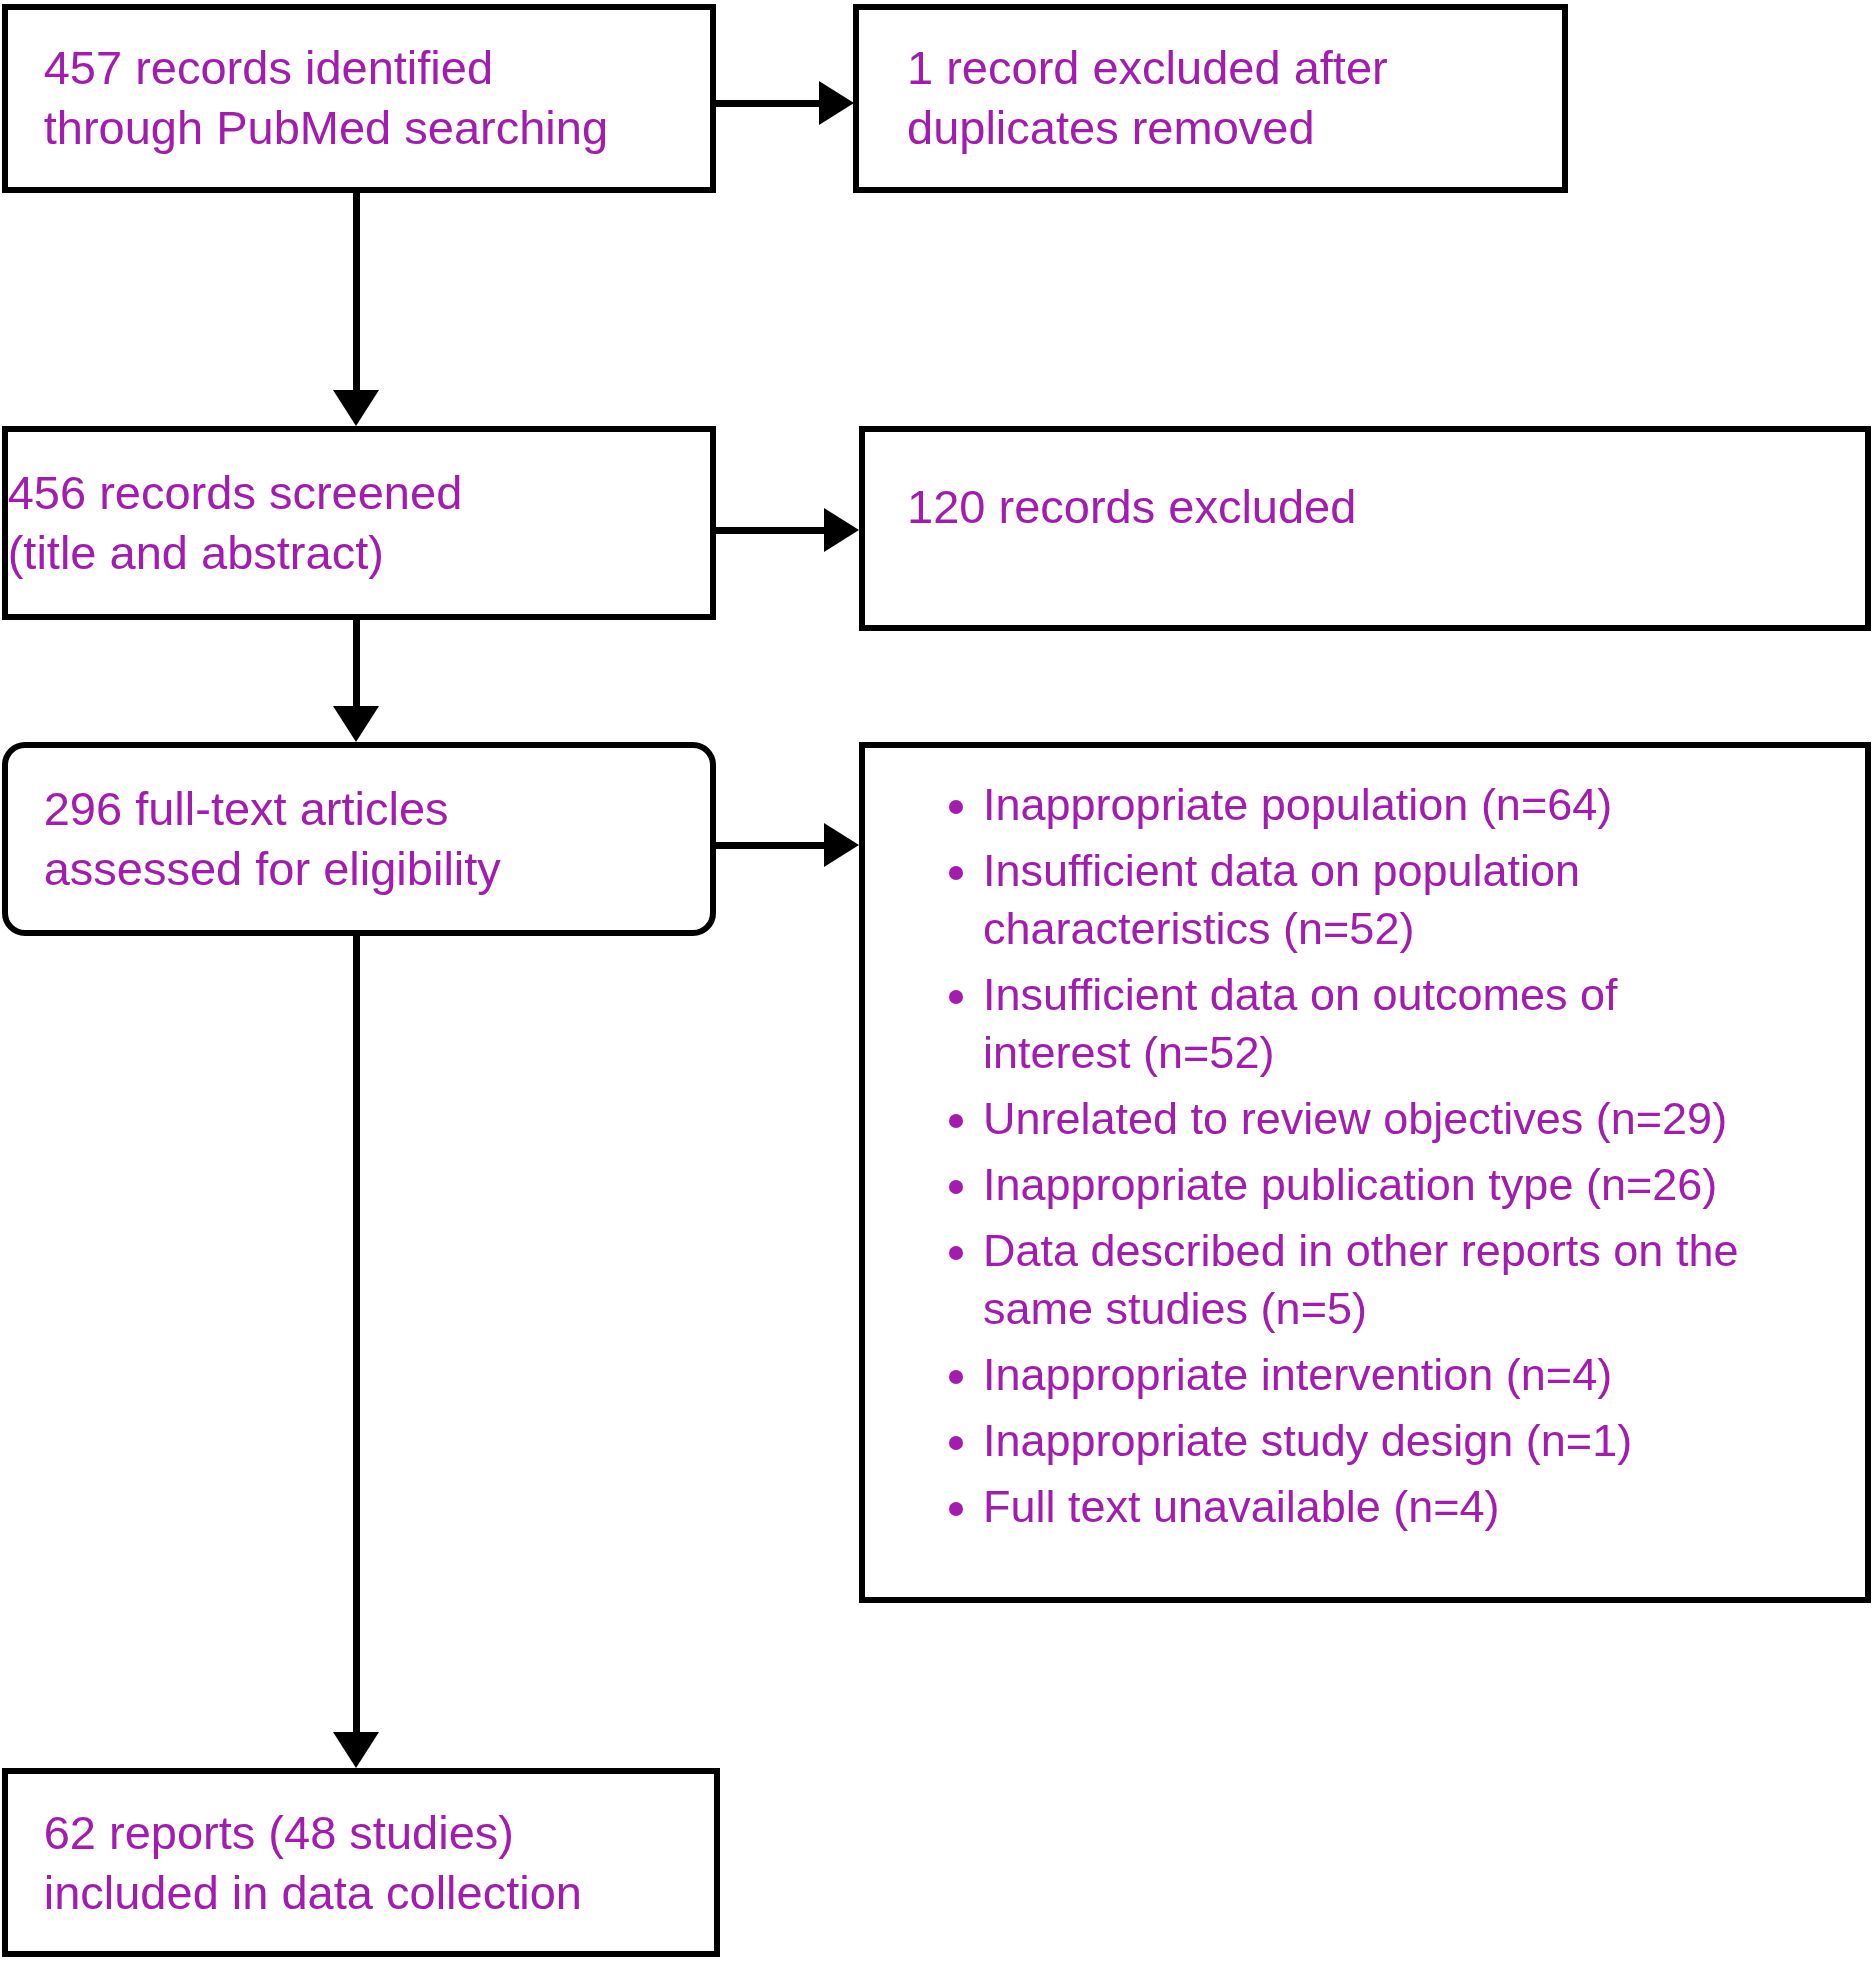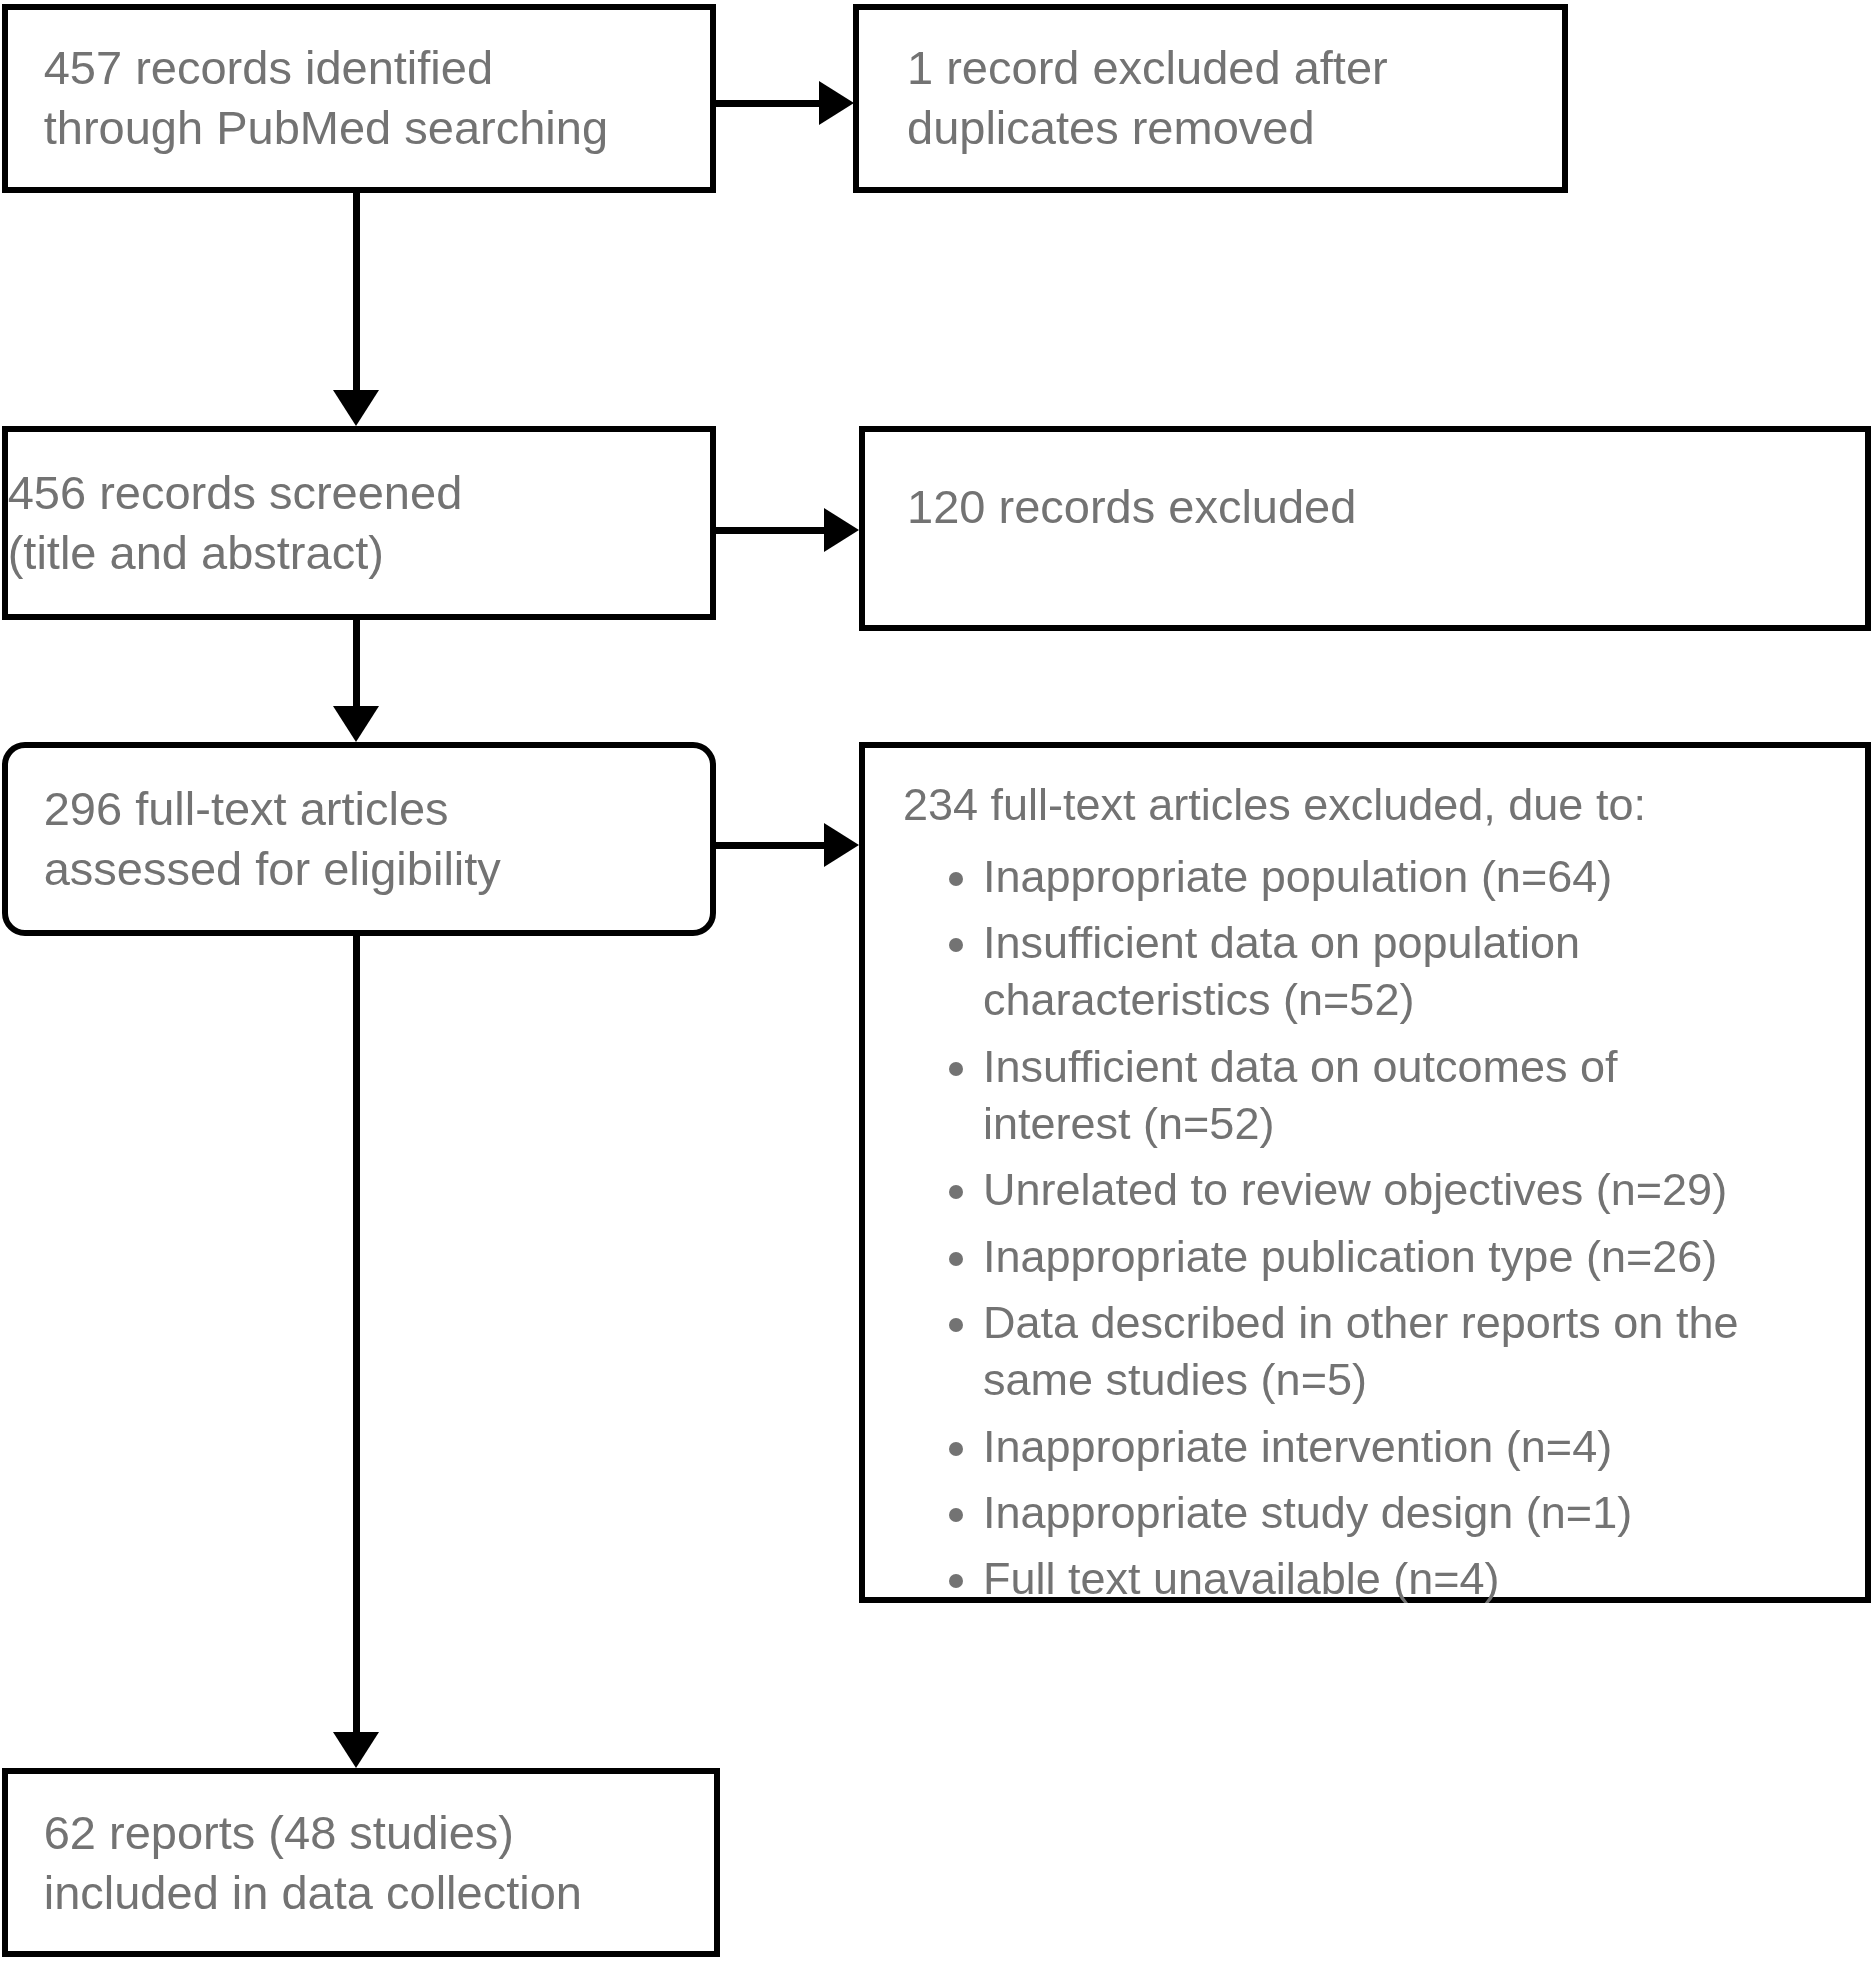--- a/index.html
+++ b/index.html
@@ -5,21 +5,21 @@
   html, body {
     margin: 0;
     padding: 0;
     background: #ffffff;
   }
   .canvas {
     position: relative;
     width: 1842px;
     height: 1961px;
     background: #ffffff;
-    color: #737373;
+    color: #a21caf;
     font-family: "Liberation Sans", sans-serif;
   }
   .box {
     position: absolute;
     box-sizing: border-box;
     border: 6px solid #000000;
     background: #ffffff;
     display: flex;
     flex-direction: column;
     justify-content: center;
@@ -90,21 +90,20 @@
   </div>
   <div class="box box-d">
     <span>120 records excluded</span>
   </div>
 
   <div class="box box-e">
     <span>296 full-text articles
 assessed for eligibility</span>
   </div>
   <div class="box box-f">
-    <div class="excl-header">234 full-text articles excluded, due to:</div>
     <ul>
       <li>Inappropriate population (n=64)</li>
       <li>Insufficient data on population
 characteristics (n=52)</li>
       <li>Insufficient data on outcomes of
 interest (n=52)</li>
       <li>Unrelated to review objectives (n=29)</li>
       <li>Inappropriate publication type (n=26)</li>
       <li>Data described in other reports on the
 same studies (n=5)</li>

